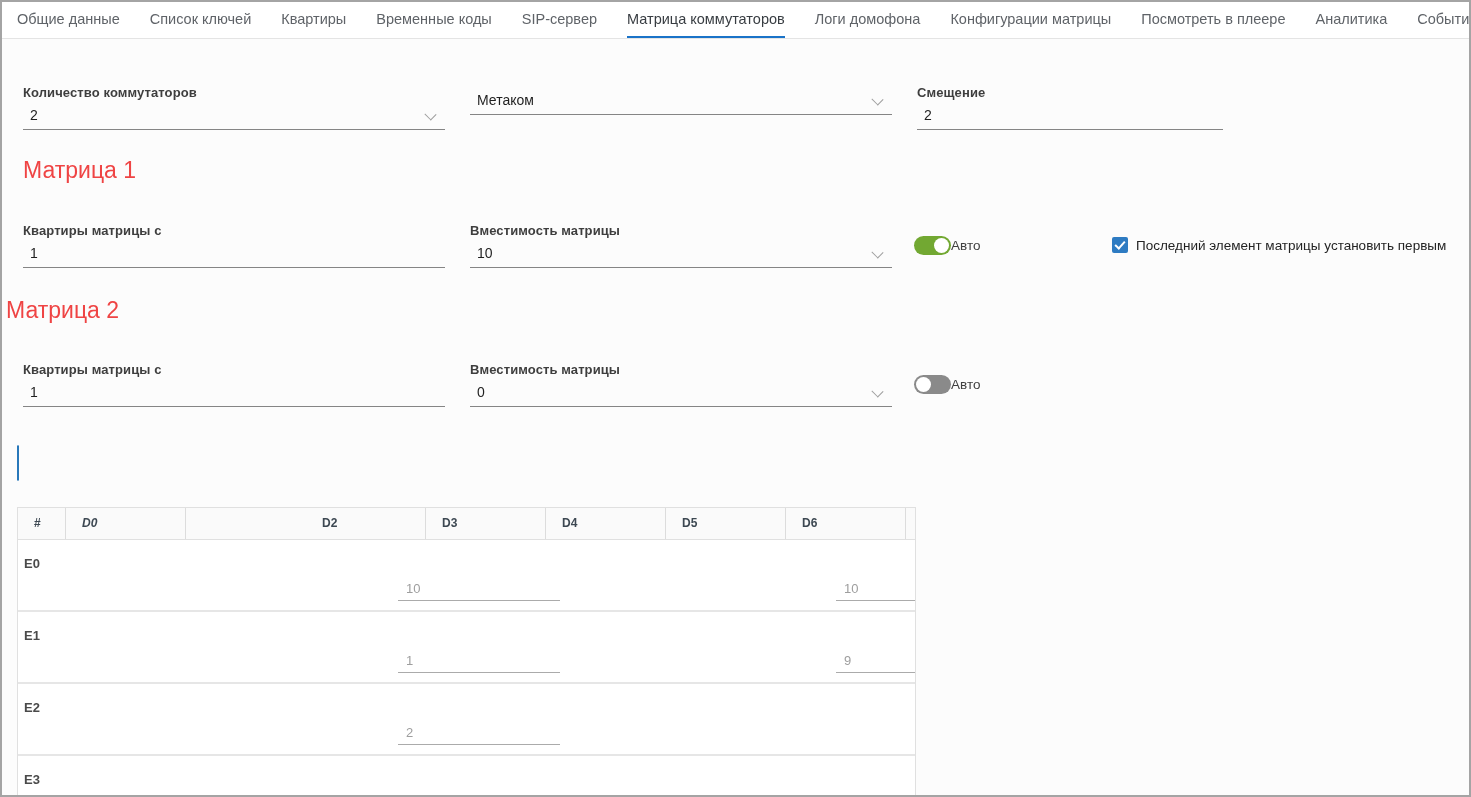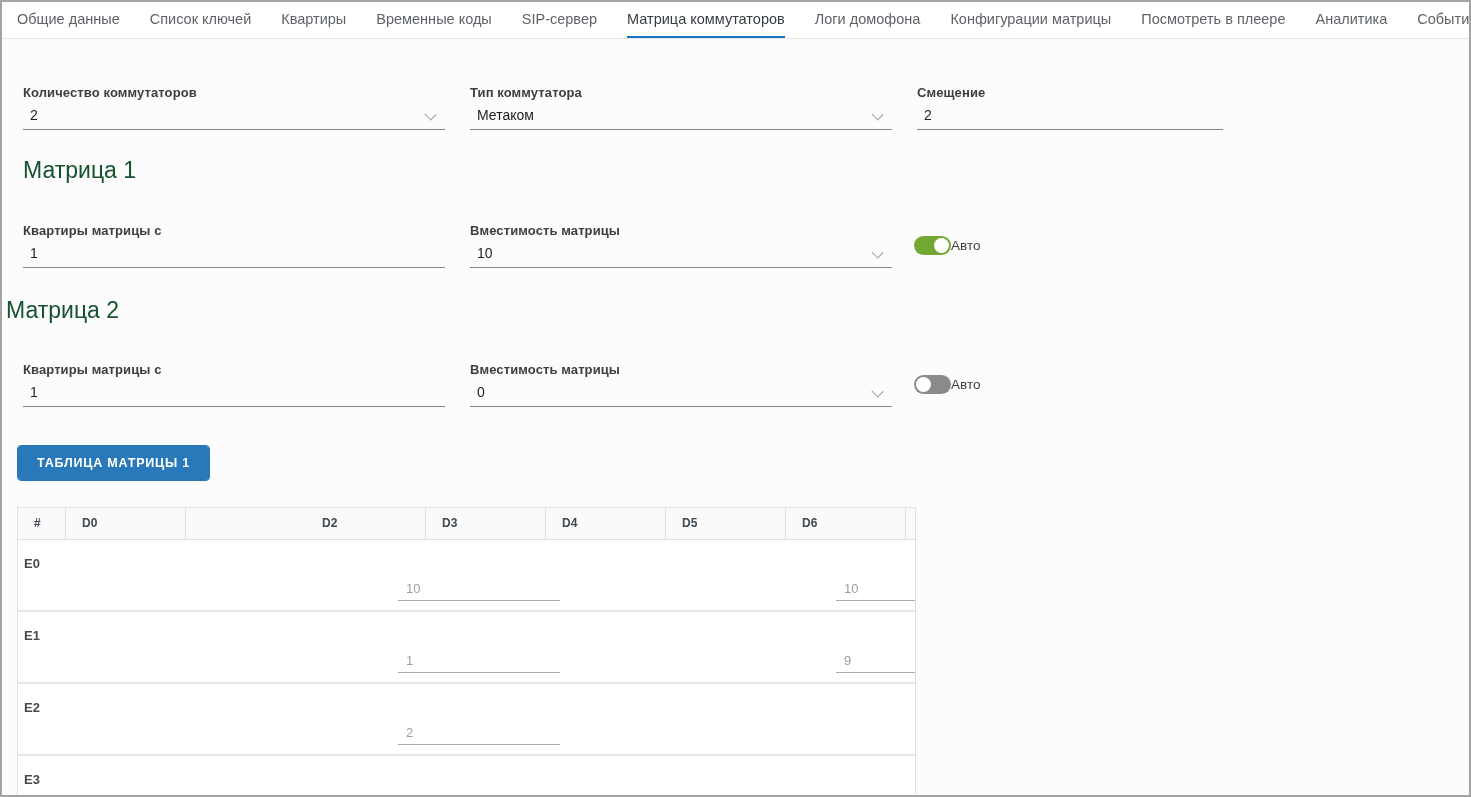--- a/index.html
+++ b/index.html
@@ -24,21 +24,21 @@
   .f-label{ font-size:13px; font-weight:700; color:#3e3e3e; letter-spacing:.1px; }
   .f-value{
     margin-top:7px; padding:0 24px 6px 7px; font-size:14px; color:#1f1f1f;
     border-bottom:1px solid #858585; min-height:16px; position:relative;
   }
   .chevron{
     position:absolute; right:10px; bottom:10px; width:8px; height:8px;
     border-right:1.6px solid #9e9e9e; border-bottom:1.6px solid #9e9e9e;
     transform:rotate(45deg) scaleY(.9);
   }
-  .section-title{ position:absolute; font-size:23px; font-weight:400; color:#14532d; }
+  .section-title{ position:absolute; font-size:23px; font-weight:400; color:#ef4444; }
   
   .switch-wrap{ position:absolute; display:flex; align-items:center; }
   .switch{ width:37px; height:19px; border-radius:10px; position:relative; }
   .switch.on{ background:#72a832; }
   .switch.off{ background:#8a8a8a; }
   .knob{ position:absolute; top:2px; width:15px; height:15px; border-radius:50%; background:#fff; }
   .switch.on .knob{ right:2px; }
   .switch.off .knob{ left:2px; }
   .switch-label{ font-size:13.5px; color:#404040; }
   
@@ -98,21 +98,20 @@
     </nav>
 
   <div class="field" style="left:21px;top:83px;width:422px">
     <div class="f-label">Количество коммутаторов</div>
     <div class="f-value">
       <span>2</span>
       <span class="chevron"></span>
     </div>
   </div>
   <div class="field" style="left:468px;top:83px;width:422px">
-    <div class="f-label">Тип коммутатора</div>
     <div class="f-value">
       <span>Метаком</span>
       <span class="chevron"></span>
     </div>
   </div>
   <div class="field" style="left:915px;top:83px;width:306px">
     <div class="f-label">Смещение</div>
     <div class="f-value">
       <span>2</span>
     </div>
@@ -132,20 +131,24 @@
       <span>10</span>
       <span class="chevron"></span>
     </div>
   </div>
   <div class="switch-wrap" style="left:912px;top:234px">
     <div class="switch on">
         <span class="knob"></span>
       </div>
     <span class="switch-label">Авто</span>
   </div>
+  <div class="check-wrap" style="left:1110px;top:235px">
+    <span class="checkbox"></span>
+    <span class="check-label">Последний элемент матрицы установить первым</span>
+  </div>
 
   <h2 class="section-title" style="left:4px;top:295px;margin:0">Матрица 2</h2>
 
   <div class="field" style="left:21px;top:360px;width:422px">
     <div class="f-label">Квартиры матрицы с</div>
     <div class="f-value">
       <span>1</span>
     </div>
   </div>
   <div class="field" style="left:468px;top:360px;width:422px">
@@ -156,27 +159,26 @@
     </div>
   </div>
   <div class="switch-wrap" style="left:912px;top:373px">
     <div class="switch off">
         <span class="knob"></span>
       </div>
     <span class="switch-label">Авто</span>
   </div>
 
   <div class="btn-group" id="btn-group">
-      <div class="tbtn active">ТАБЛИЦА МАТРИЦЫ 1</div>
     </div>
 
   <div class="mtable">
     <div class="mhead" id="mhead">
         <div class="hcell" style="width: 48px;">#</div>
-        <div class="hcell" style="width: 120px;">D0</div>
+        <div class="hcell" style="width: 120px; font-style: italic;">D0</div>
         <div class="hcell" style="width: 120px; margin-top: 32px;">D1</div>
         <div class="hcell" style="width: 120px;">D2</div>
         <div class="hcell" style="width: 120px;">D3</div>
         <div class="hcell" style="width: 120px;">D4</div>
         <div class="hcell" style="width: 120px;">D5</div>
         <div class="hcell" style="width: 120px;">D6</div>
         <div class="hcell filler"></div>
       </div>
     <div id="mbody">
         <div class="mrow">

